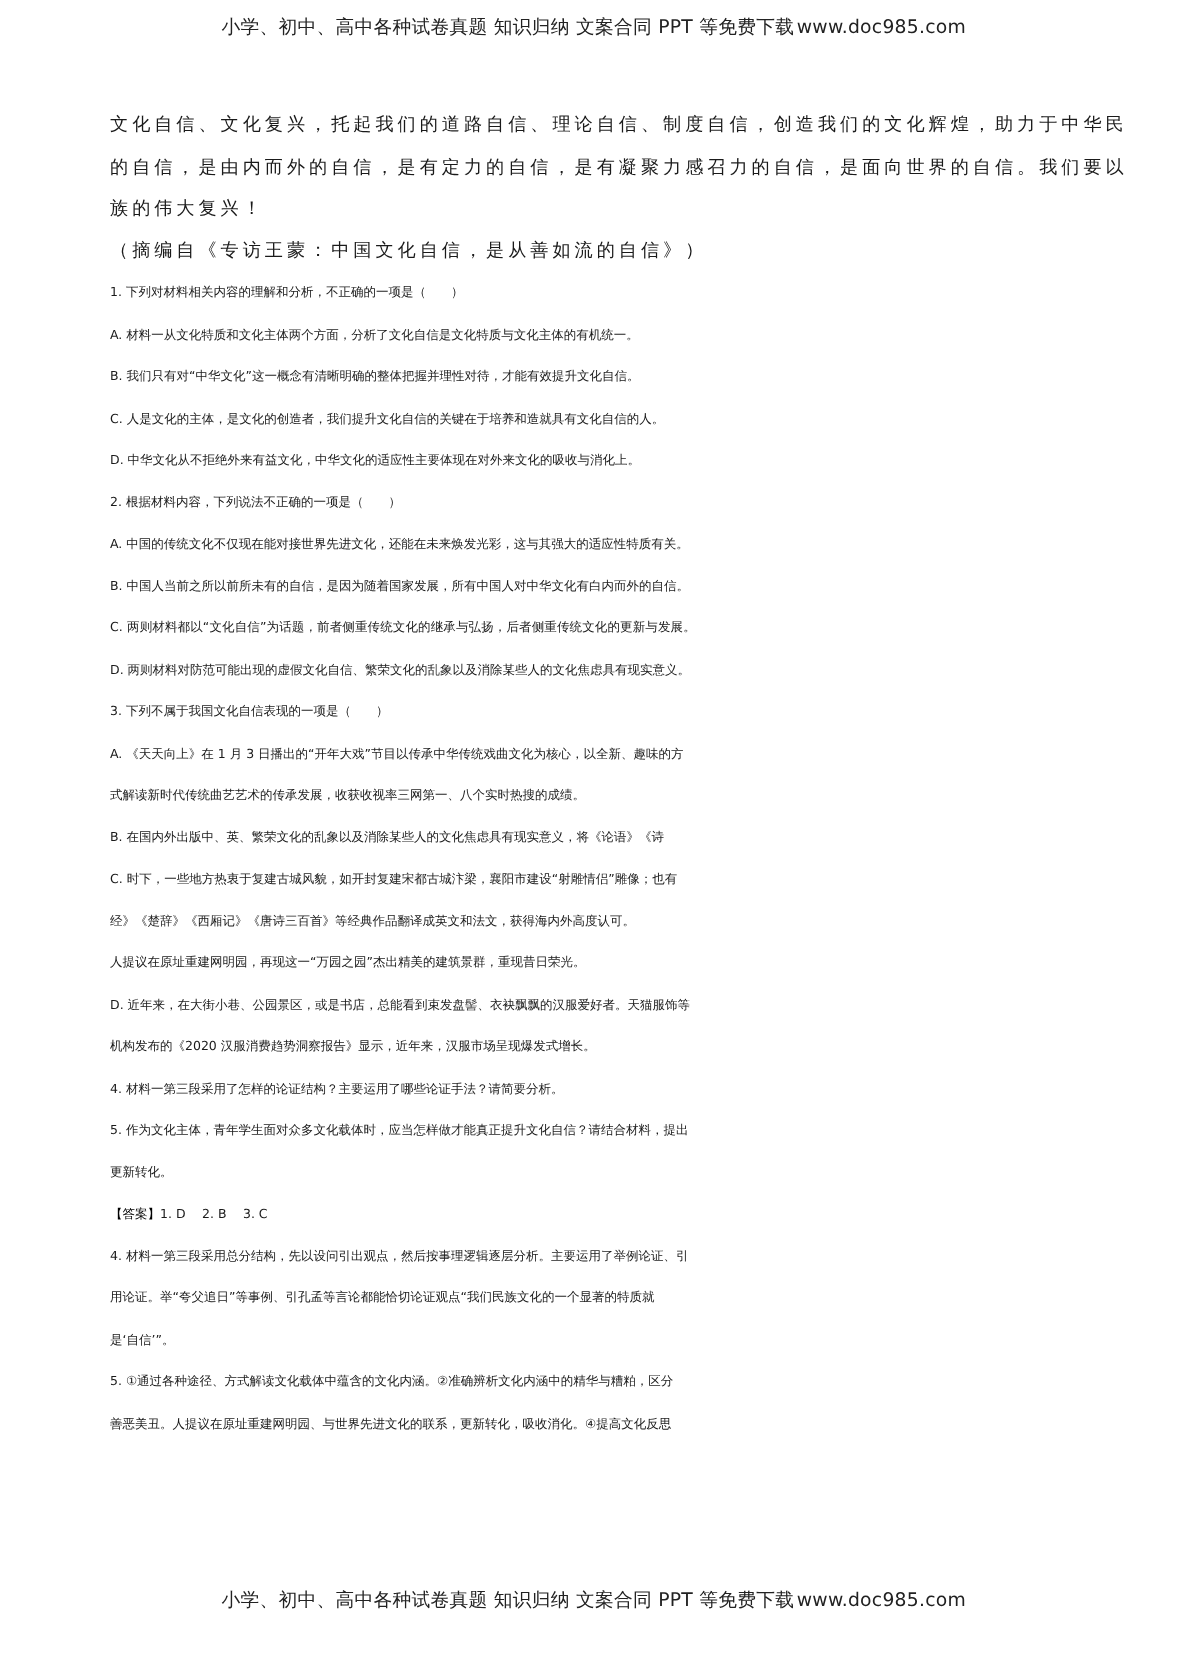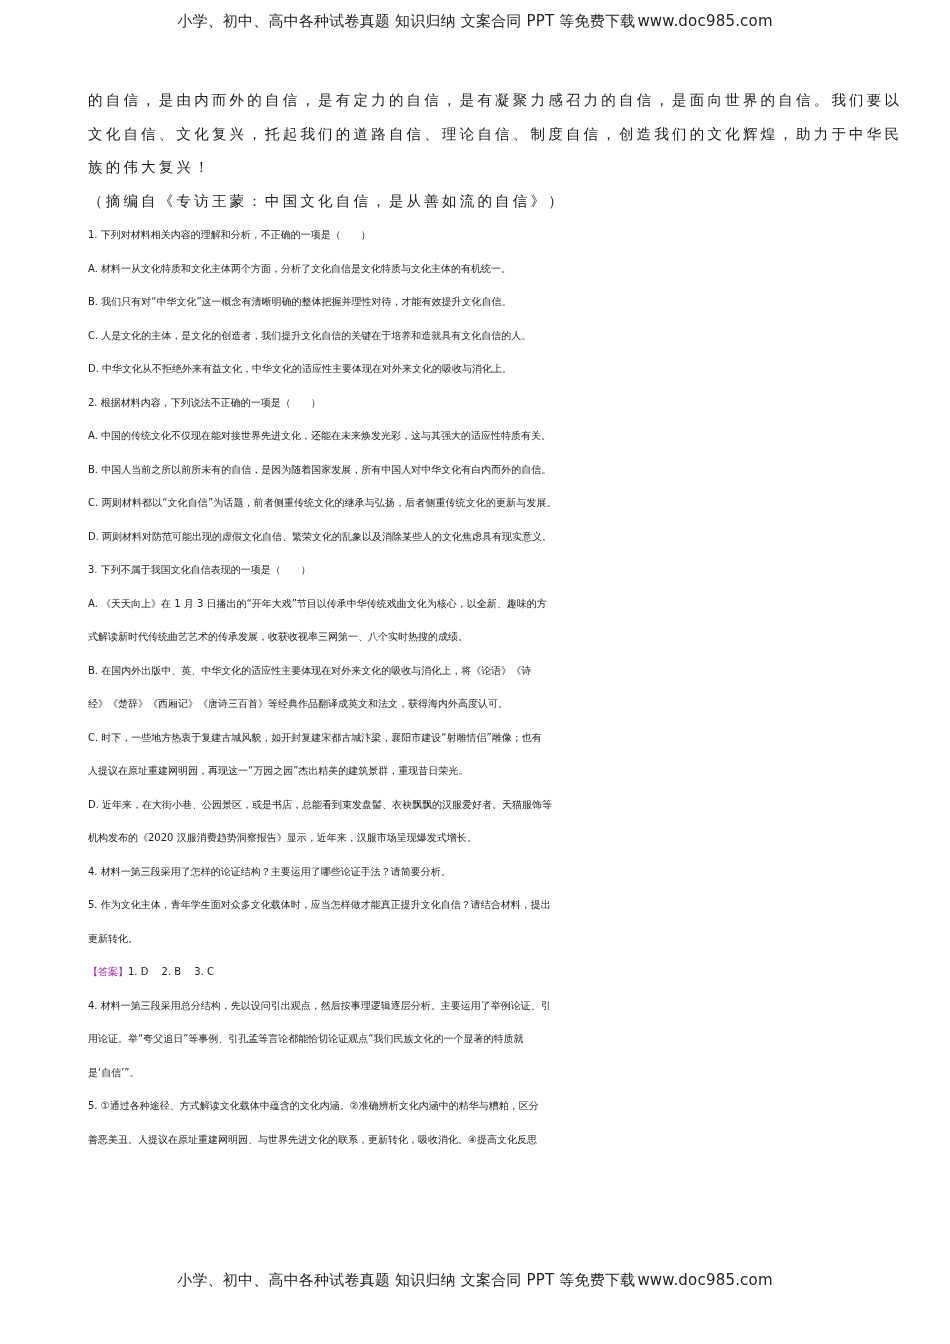--- a/index.html
+++ b/index.html
@@ -7,54 +7,54 @@
          font-family: "DejaVu Sans", "Liberation Sans", sans-serif; color: #1a1a1a; }
   .hdr, .ftr { position: absolute; left: 0; width: 950px; text-align: center;
                font-size: 15px; color: #222; letter-spacing: 0.2px; }
   .hdr { top: 12px; }
   .ftr { top: 1271px; }
   .hdr .url, .ftr .url { margin-left: 2px; text-align: right; }
   .page { position: absolute; left: 88px; top: 84px; width: 790px; }
   .line { font-size: 10px; height: 33.5px; line-height: 33.5px; white-space: nowrap; }
   .serif { font-family: "DejaVu Serif", "Liberation Serif", serif; letter-spacing: 3.2px; font-size: 14.5px; }
   .src { padding-right: 8px; }
-  .ans-label { color: #a21caf; text-align: center; }
+  .ans-label { color: #000000; text-align: center; }
   .tight { letter-spacing: 0.1px; }
 </style>
 </head>
 <body>
 
 <div class="hdr">
   <span>小学、初中、高中各种试卷真题 知识归纳 文案合同 PPT 等免费下载</span><span class="url">www.doc985.com</span>
 </div>
 
 <div class="page">
+  <div class="line serif">文化自信、文化复兴，托起我们的道路自信、理论自信、制度自信，创造我们的文化辉煌，助力于中华民</div>
   <div class="line serif">的自信，是由内而外的自信，是有定力的自信，是有凝聚力感召力的自信，是面向世界的自信。我们要以</div>
-  <div class="line serif">文化自信、文化复兴，托起我们的道路自信、理论自信、制度自信，创造我们的文化辉煌，助力于中华民</div>
   <div class="line serif">族的伟大复兴！</div>
   <div class="line serif src">（摘编自《专访王蒙：中国文化自信，是从善如流的自信》）</div>
 
   <div class="line">1. 下列对材料相关内容的理解和分析，不正确的一项是（　　）</div>
   <div class="line">A. 材料一从文化特质和文化主体两个方面，分析了文化自信是文化特质与文化主体的有机统一。</div>
   <div class="line">B. 我们只有对“中华文化”这一概念有清晰明确的整体把握并理性对待，才能有效提升文化自信。</div>
   <div class="line">C. 人是文化的主体，是文化的创造者，我们提升文化自信的关键在于培养和造就具有文化自信的人。</div>
   <div class="line">D. 中华文化从不拒绝外来有益文化，中华文化的适应性主要体现在对外来文化的吸收与消化上。</div>
 
   <div class="line">2. 根据材料内容，下列说法不正确的一项是（　　）</div>
   <div class="line">A. 中国的传统文化不仅现在能对接世界先进文化，还能在未来焕发光彩，这与其强大的适应性特质有关。</div>
   <div class="line">B. 中国人当前之所以前所未有的自信，是因为随着国家发展，所有中国人对中华文化有白内而外的自信。</div>
   <div class="line tight">C. 两则材料都以“文化自信”为话题，前者侧重传统文化的继承与弘扬，后者侧重传统文化的更新与发展。</div>
   <div class="line">D. 两则材料对防范可能出现的虚假文化自信、繁荣文化的乱象以及消除某些人的文化焦虑具有现实意义。</div>
 
   <div class="line">3. 下列不属于我国文化自信表现的一项是（　　）</div>
   <div class="line">A. 《天天向上》在 1 月 3 日播出的“开年大戏”节目以传承中华传统戏曲文化为核心，以全新、趣味的方</div>
   <div class="line">式解读新时代传统曲艺艺术的传承发展，收获收视率三网第一、八个实时热搜的成绩。</div>
-  <div class="line">B. 在国内外出版中、英、中华文化的适应性主要体现在对外来文化的吸收与消化上，将《论语》《诗</div>
+  <div class="line">B. 在国内外出版中、英、繁荣文化的乱象以及消除某些人的文化焦虑具有现实意义，将《论语》《诗</div>
+  <div class="line">C. 时下，一些地方热衷于复建古城风貌，如开封复建宋都古城汴梁，襄阳市建设“射雕情侣”雕像；也有</div>
   <div class="line">经》《楚辞》《西厢记》《唐诗三百首》等经典作品翻译成英文和法文，获得海内外高度认可。</div>
-  <div class="line">C. 时下，一些地方热衷于复建古城风貌，如开封复建宋都古城汴梁，襄阳市建设“射雕情侣”雕像；也有</div>
   <div class="line">人提议在原址重建网明园，再现这一“万园之园”杰出精美的建筑景群，重现昔日荣光。</div>
   <div class="line">D. 近年来，在大街小巷、公园景区，或是书店，总能看到束发盘髻、衣袂飘飘的汉服爱好者。天猫服饰等</div>
   <div class="line">机构发布的《2020 汉服消费趋势洞察报告》显示，近年来，汉服市场呈现爆发式增长。</div>
 
   <div class="line">4. 材料一第三段采用了怎样的论证结构？主要运用了哪些论证手法？请简要分析。</div>
   <div class="line">5. 作为文化主体，青年学生面对众多文化载体时，应当怎样做才能真正提升文化自信？请结合材料，提出</div>
   <div class="line">更新转化。</div>
 
   <div class="line">
     <span class="ans-label">【答案】</span><span>1. D　 2. B　 3. C</span>

